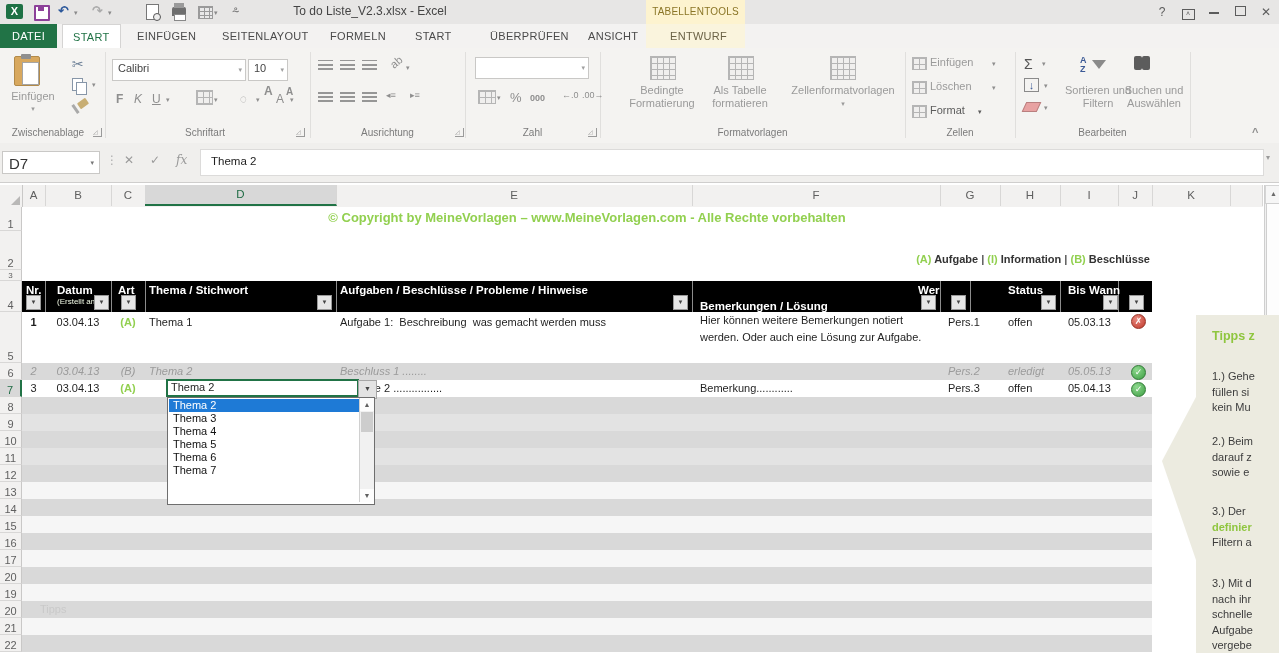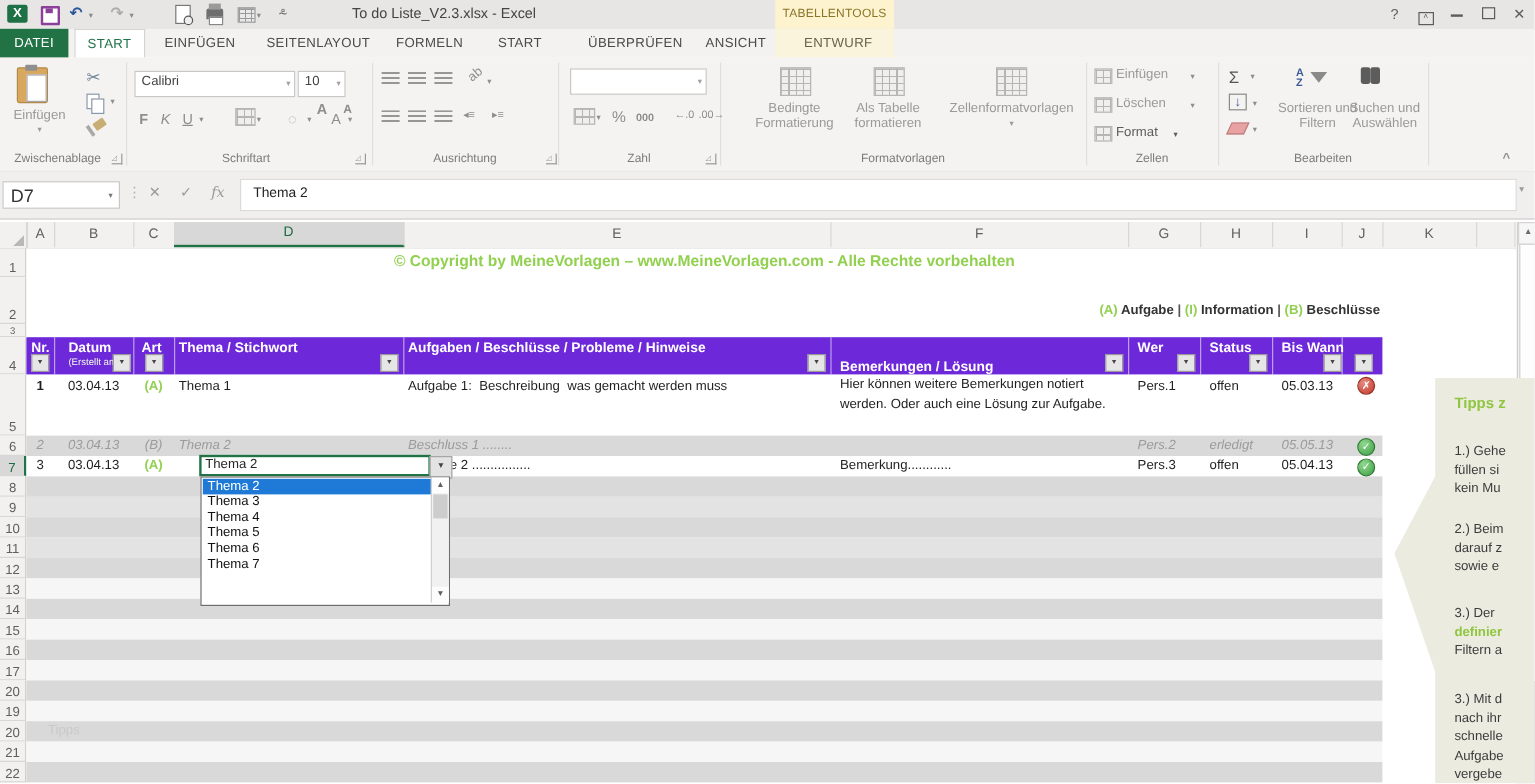--- a/index.html
+++ b/index.html
@@ -79,21 +79,21 @@
   .rowcell{position:absolute;left:0;width:21px;background:#f2f1f0;border-right:1px solid #c9c8c7;border-bottom:1px solid #d8d7d6;
            color:#5f5f5f;font-size:11px;text-align:center;display:flex;align-items:flex-end;justify-content:center;}
   .rowcell.sel{background:#d8d8d8;border-right:2px solid #217346;width:20px;color:#1e6b43;}
   
   #sheet{left:22px;top:207px;width:1241px;height:446px;background:#fff;}
   .cell{position:absolute;white-space:nowrap;font-size:11px;color:#1f1f1f;}
   .green-b{color:#92d050;font-weight:bold;}
   #copyright{left:0;top:3px;width:1130px;text-align:center;font-size:13px;}
   #project{left:8px;top:24px;font-size:19px;font-weight:bold;color:#111;}
   #legend{left:680px;top:46px;width:448px;text-align:right;font-size:11px;font-weight:bold;color:#333;}
-  #hdr4{left:0;top:74px;width:1130px;height:31px;background:#6d28d9;}
+  #hdr4{left:0;top:74px;width:1130px;height:31px;background:#000000;}
   .h4c{position:absolute;top:0;height:31px;border-right:1px solid rgba(255,255,255,.55);}
   .h4t{position:absolute;top:3px;left:4px;color:#fff;font-weight:bold;font-size:11.5px;white-space:nowrap;}
   .h4sub{position:absolute;top:16px;left:4px;color:#f2fbe6;font-size:8px;white-space:nowrap;}
   .fbtn2{position:absolute;bottom:2px;width:13px;height:13px;background:#e6e6e6;border:1px solid #9a9a9a;font-size:6px;color:#444;text-align:center;line-height:12px;}
   .stripe{position:absolute;left:0;width:1130px;}
   .rowtxt{position:absolute;white-space:nowrap;font-size:11px;color:#1f1f1f;line-height:17px;}
   .done{color:#9b9b9b;font-style:italic;}
   .art{color:#92d050;font-weight:bold;}
   .pre{white-space:pre;}
   .statusic{position:absolute;width:13px;height:13px;border-radius:50%;color:#fff;font-size:9px;font-weight:bold;text-align:center;line-height:13px;}
@@ -377,21 +377,21 @@
         <span class="fbtn2" style="right:4px;">▼</span>
         </div>
       <div class="h4c" style="left:314px;width:356px;">
         <span class="h4t">Aufgaben / Beschlüsse / Probleme / Hinweise</span>
         <span class="fbtn2" style="right:4px;">▼</span>
         </div>
       <div class="h4c" style="left:670px;width:248px;">
         <span class="h4t" style="left:8px;margin-top:16px;">Bemerkungen / Lösung</span>
         <span class="fbtn2" style="right:4px;">▼</span>
         </div>
-      <div class="h4c" style="left:918px;width:60px;">
+      <div class="h4c" style="left:888px;width:60px;">
         <span class="h4t" style="left:8px;">Wer</span>
         <span class="fbtn2" style="right:4px;">▼</span>
         </div>
       <div class="h4c" style="left:978px;width:60px;">
         <span class="h4t" style="left:8px;">Status</span>
         <span class="fbtn2" style="right:4px;">▼</span>
         </div>
       <div class="h4c" style="left:1038px;width:58px;">
         <span class="h4t" style="left:8px;">Bis Wann</span>
         <span class="fbtn2" style="right:0px;">▼</span>

